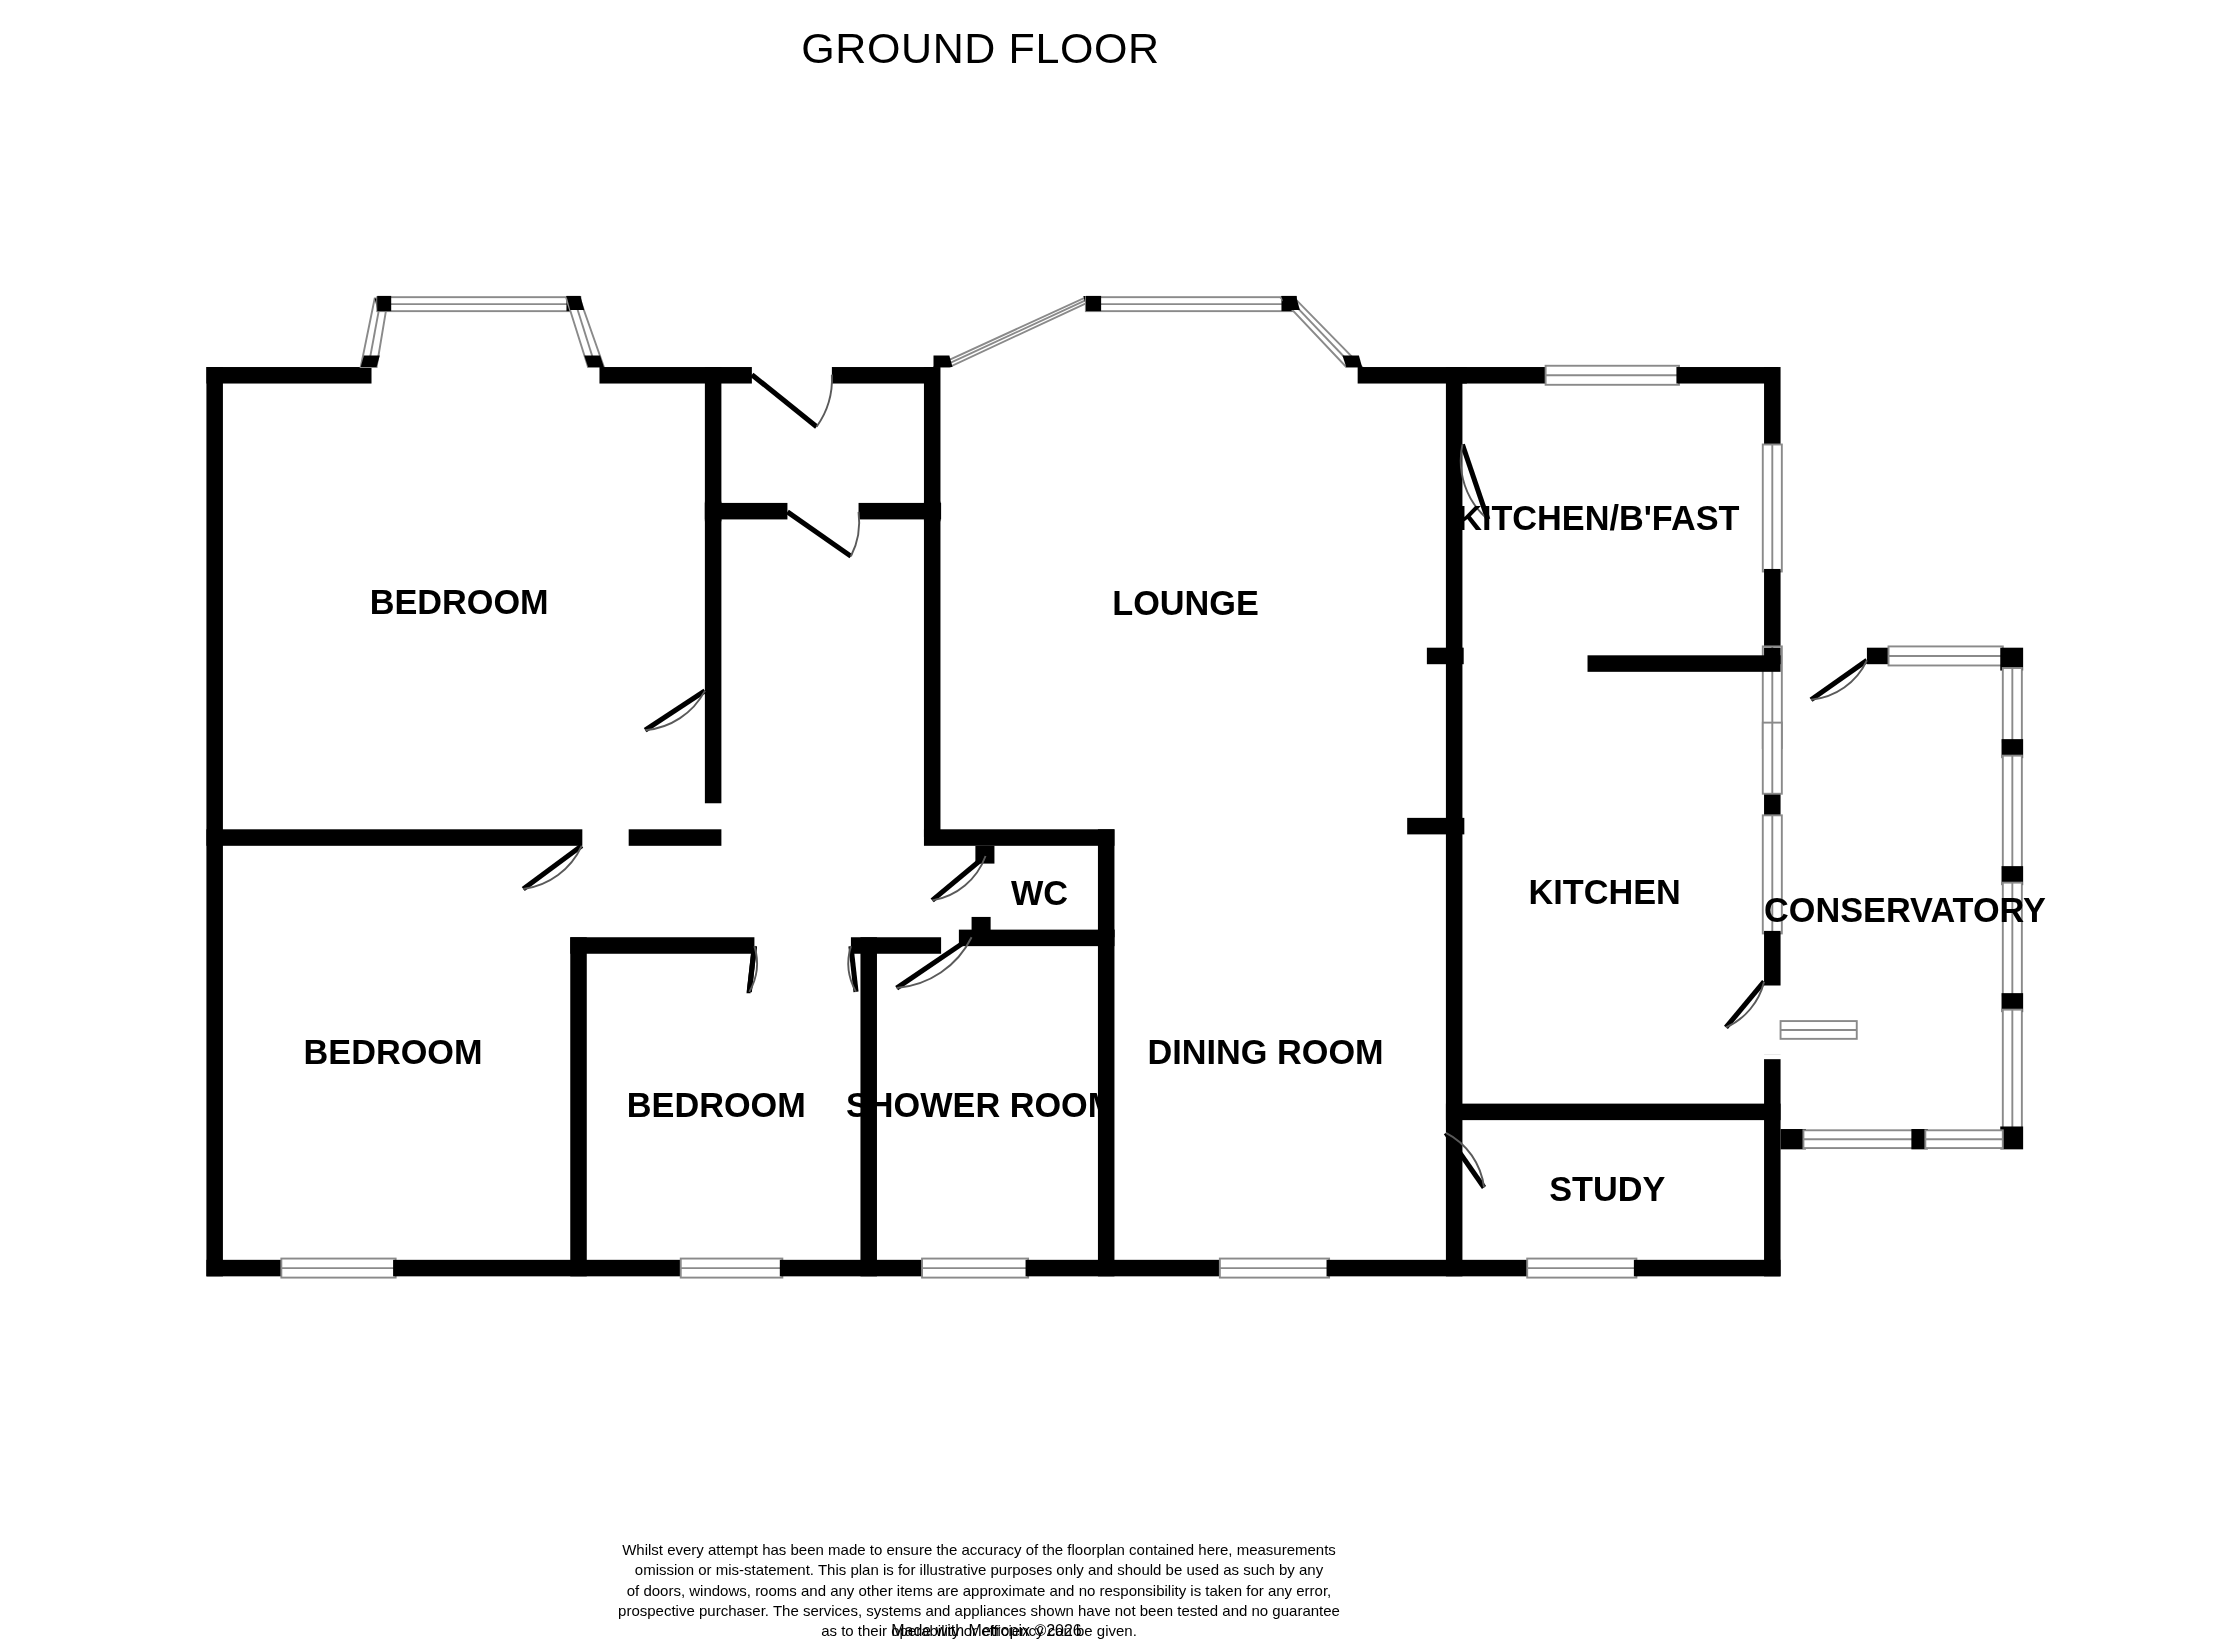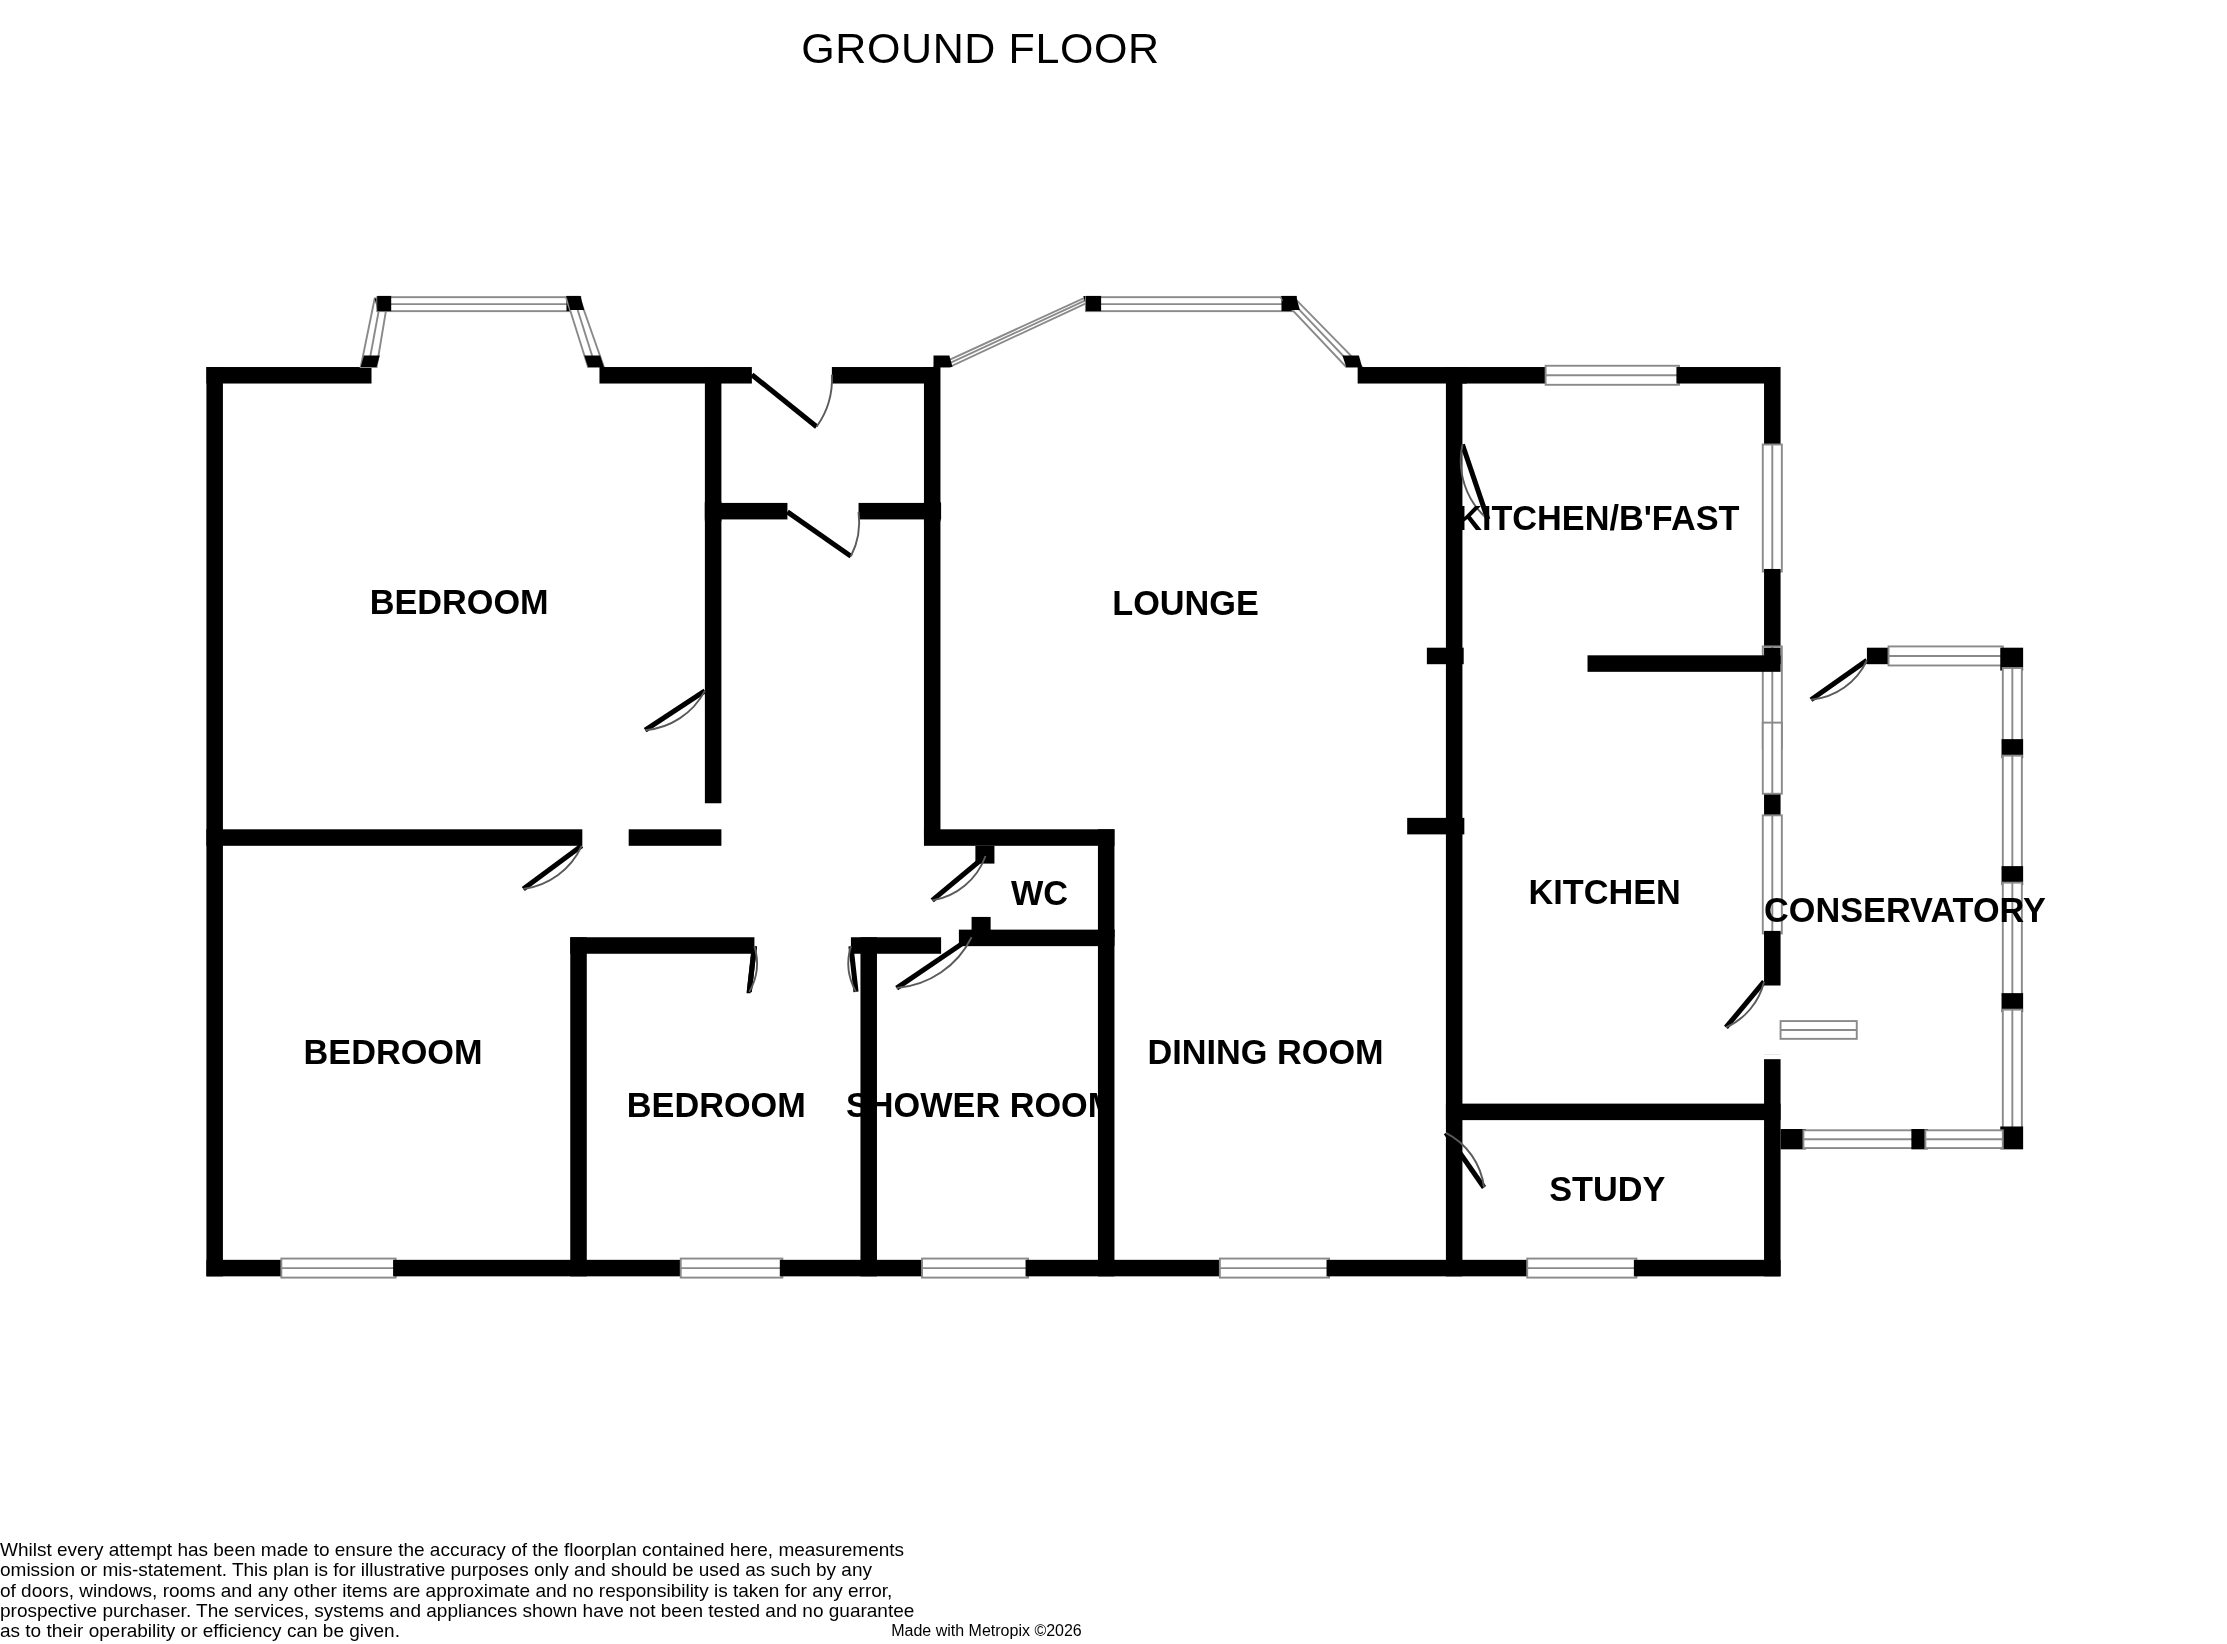--- a/index.html
+++ b/index.html
@@ -37,21 +37,22 @@
     top: 0;
     left: 0;
     width: 2227px;
     height: 1644px;
   }
   #disclaimer {
     position: absolute;
     left: 0;
     top: 1540px;
     width: 1958px;
-    font-size: 19px;
+    text-align: center;
+    font-size: 15px;
     line-height: 20.3px;
     color: #000000;
   }
   #disclaimer .line { display: block; }
   #credit {
     position: absolute;
     left: 0;
     top: 1622px;
     width: 1973px;
     text-align: center;

